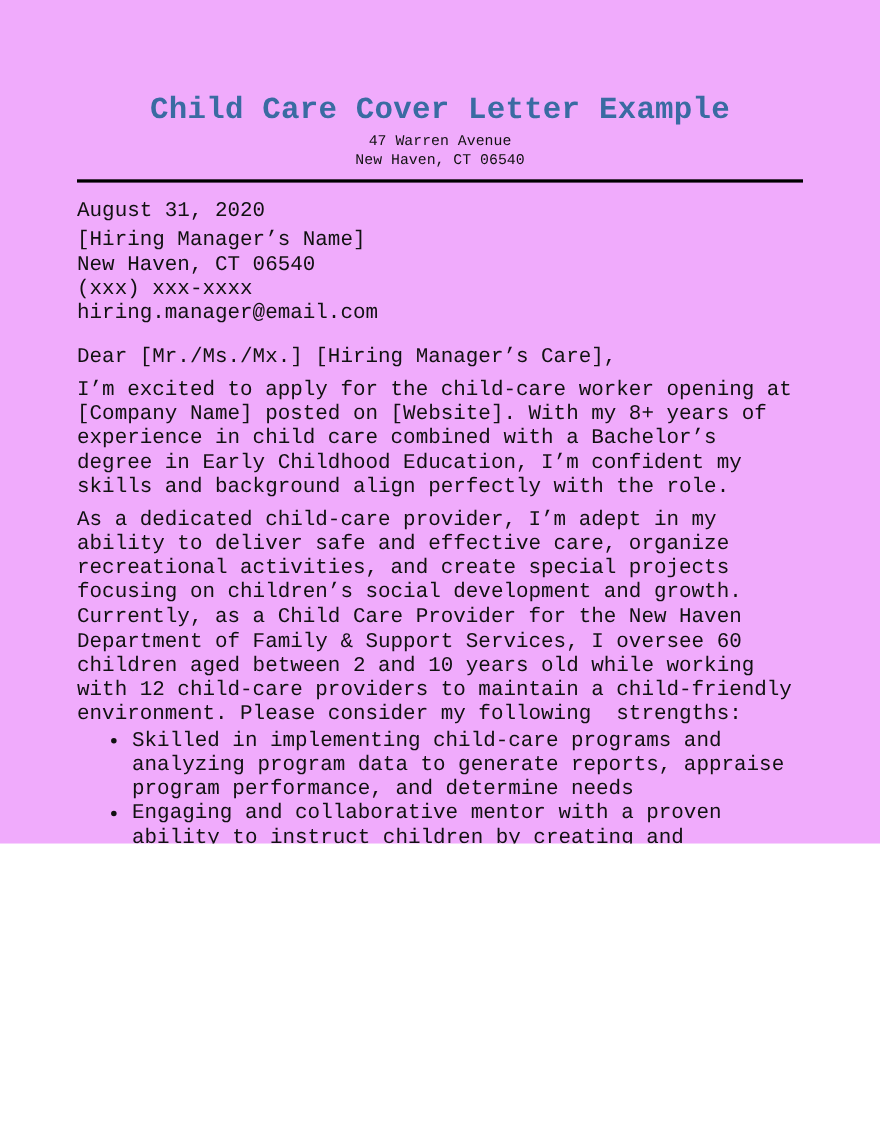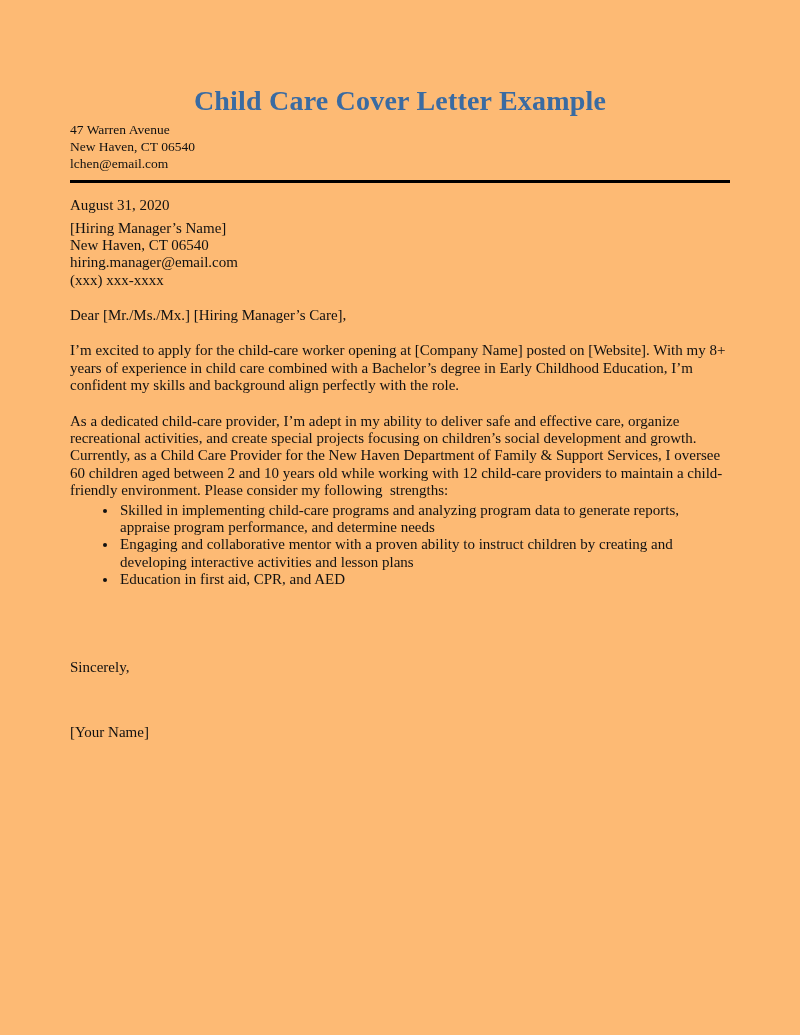--- a/index.html
+++ b/index.html
@@ -1,57 +1,58 @@
 <!DOCTYPE html>
 <html><head>
 <meta charset="utf-8">
 <style>
   * { margin: 0; padding: 0; box-sizing: border-box; }
   html, body { background: #ffffff; }
   .page {
     position: relative;
     width: 800px;
-    height: 1035px;
-    background: #fdba74;
-    font-family: Liberation Serif, serif;
+    height: 767px;
+    background: #f0abfc;
+    font-family: Liberation Mono, monospace;
     color: #111111;
     overflow: hidden;
   }
   .content {
     padding: 86px 70px 0 70px;
   }
   .doc-title {
     text-align: center;
     font-size: 28px;
     font-weight: bold;
     color: #3a6ba2;
     letter-spacing: 0.2px;
     line-height: 1.1;
   }
   .contact-block {
+    text-align: center;
     font-size: 13.5px;
     line-height: 1.12;
     margin-top: 5px;
     color: #111111;
   }
   .contact-block .line { margin-top: 2px; }
   .divider {
     border: none;
     border-top: 3px solid #000000;
     margin-top: 9px;
     margin-bottom: 0;
   }
   .body-text {
-    font-size: 15px;
+    font-size: 19px;
     line-height: 1.16;
   }
   .date-line { margin-top: 14px; }
   .recipient-block { margin-top: 5px; }
   .salutation { margin-top: 18px; }
-  .para { margin-top: 18px; white-space: pre-wrap; }
+  .para { margin-top: 8px; white-space: pre-wrap; }
   ul.strengths {
     margin-top: 2px;
     padding-left: 48px;
   }
   ul.strengths li {
     list-style-type: disc;
     padding-left: 2px;
     margin: 0;
   }
   .closing { margin-top: 70px; }
@@ -61,34 +62,33 @@
 <body>
 
 <div class="page">
   <div class="content">
 
     <div class="doc-title">Child Care Cover Letter Example</div>
 
     <div class="contact-block">
       <div class="line">47 Warren Avenue</div>
       <div class="line">New Haven, CT 06540</div>
-      <div class="line">lchen@email.com</div>
     </div>
 
     <hr class="divider">
 
     <div class="body-text">
 
       <div class="date-line">August 31, 2020</div>
 
       <div class="recipient-block">
         <div>[Hiring Manager’s Name]</div>
         <div>New Haven, CT 06540</div>
+        <div>(xxx) xxx-xxxx</div>
         <div>hiring.manager@email.com</div>
-        <div>(xxx) xxx-xxxx</div>
       </div>
 
       <div class="salutation">Dear [Mr./Ms./Mx.] [Hiring Manager’s Care],</div>
 
       <p class="para">I’m excited to apply for the child-care worker opening at [Company Name] posted on [Website]. With my 8+ years of experience in child care combined with a Bachelor’s degree in Early Childhood Education, I’m confident my skills and background align perfectly with the role.</p>
 
       <p class="para">As a dedicated child-care provider, I’m adept in my ability to deliver safe and effective care, organize recreational activities, and create special projects focusing on children’s social development and growth. Currently, as a Child Care Provider for the New Haven Department of Family &amp; Support Services, I oversee 60 children aged between 2 and 10 years old while working with 12 child-care providers to maintain a child-friendly environment. Please consider my following  strengths:</p>
 
       <ul class="strengths">
         <li>Skilled in implementing child-care programs and analyzing program data to generate reports, appraise program performance, and determine needs</li>

